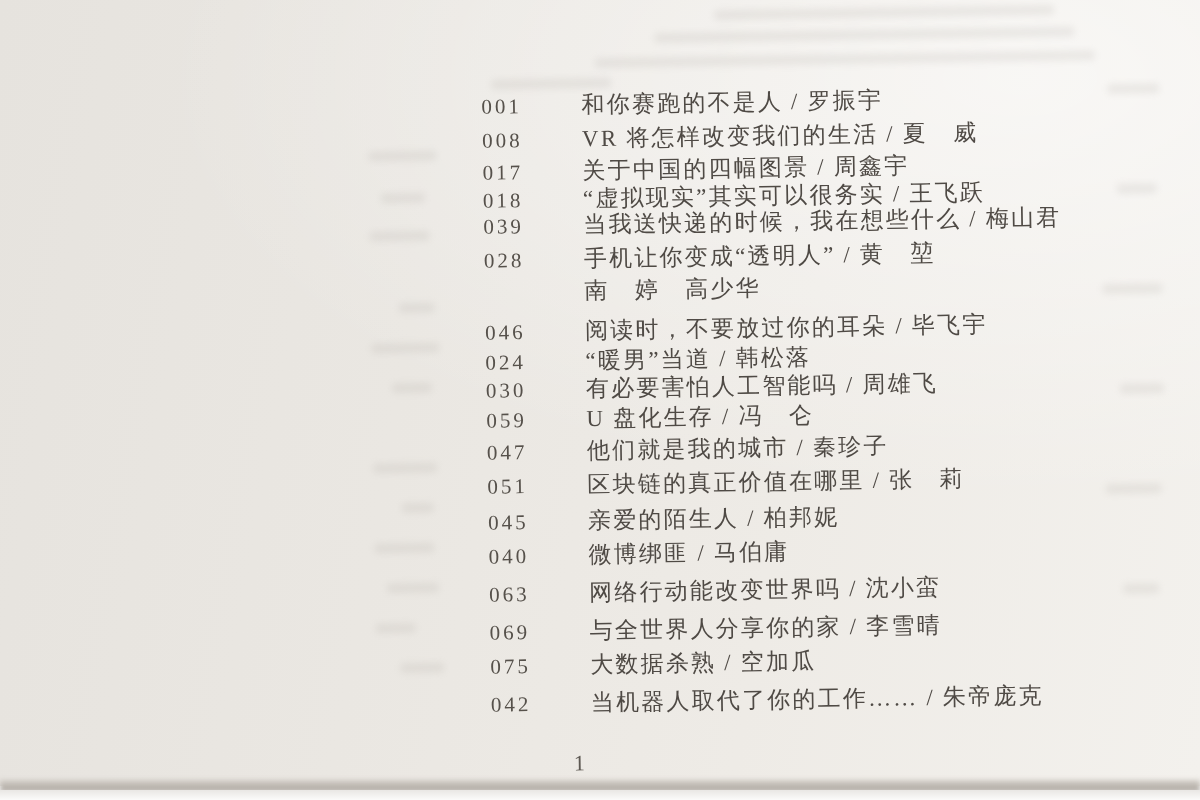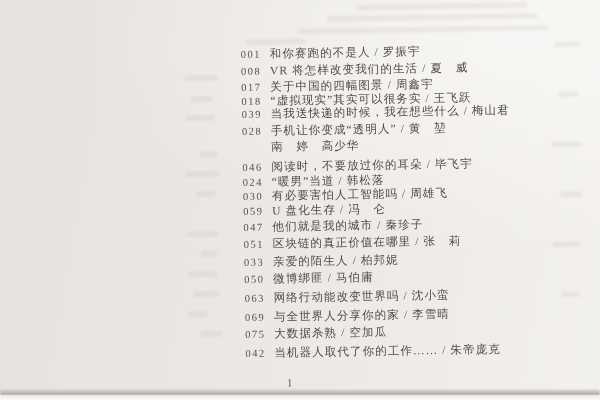--- a/index.html
+++ b/index.html
@@ -31,21 +31,21 @@
     transform:rotate(-0.9deg);
     transform-origin:50% 50%;
   }
   
   .toc{position:absolute;inset:0;}
   .row{
     position:absolute;left:243px;height:15px;white-space:nowrap;
     color:#4f4a45;
   }
   .row .num{
-    display:inline-block;width:24px;margin-right:5px;
+    display:inline-block;width:24px;margin-right:26px;
     font-size:10.5px;letter-spacing:1.5px;color:#56514b;
   }
   .row .title{
     font-size:11.5px;letter-spacing:1.1px;color:#4f4a45;
   }
   .folio{
     position:absolute;left:284px;top:376px;
     font-size:11px;color:#5d5852;letter-spacing:1px;
   }
   
@@ -91,22 +91,22 @@
           <div class="row" style="top: 90px;"><span class="num">018</span><span class="title">“虚拟现实”其实可以很务实 / 王飞跃</span></div>
           <div class="row" style="top: 103px;"><span class="num">039</span><span class="title">当我送快递的时候，我在想些什么 / 梅山君</span></div>
           <div class="row" style="top: 120px;"><span class="num">028</span><span class="title">手机让你变成“透明人” / 黄　堃</span></div>
           <div class="row" style="top: 136px;"><span class="num"></span><span class="title">南　婷　高少华</span></div>
           <div class="row" style="top: 156px;"><span class="num">046</span><span class="title">阅读时，不要放过你的耳朵 / 毕飞宇</span></div>
           <div class="row" style="top: 171px;"><span class="num">024</span><span class="title">“暖男”当道 / 韩松落</span></div>
           <div class="row" style="top: 185px;"><span class="num">030</span><span class="title">有必要害怕人工智能吗 / 周雄飞</span></div>
           <div class="row" style="top: 200px;"><span class="num">059</span><span class="title">U 盘化生存 / 冯　仑</span></div>
           <div class="row" style="top: 216px;"><span class="num">047</span><span class="title">他们就是我的城市 / 秦珍子</span></div>
           <div class="row" style="top: 233px;"><span class="num">051</span><span class="title">区块链的真正价值在哪里 / 张　莉</span></div>
-          <div class="row" style="top: 251px;"><span class="num">033</span><span class="title">亲爱的陌生人 / 柏邦妮</span></div>
-          <div class="row" style="top: 268px;"><span class="num">050</span><span class="title">微博绑匪 / 马伯庸</span></div>
+          <div class="row" style="top: 251px;"><span class="num">045</span><span class="title">亲爱的陌生人 / 柏邦妮</span></div>
+          <div class="row" style="top: 268px;"><span class="num">040</span><span class="title">微博绑匪 / 马伯庸</span></div>
           <div class="row" style="top: 287px;"><span class="num">063</span><span class="title">网络行动能改变世界吗 / 沈小蛮</span></div>
           <div class="row" style="top: 306px;"><span class="num">069</span><span class="title">与全世界人分享你的家 / 李雪晴</span></div>
           <div class="row" style="top: 323px;"><span class="num">075</span><span class="title">大数据杀熟 / 空加瓜</span></div>
           <div class="row" style="top: 342px;"><span class="num">042</span><span class="title">当机器人取代了你的工作…… / 朱帝庞克</span></div>
         </div>
       <div class="folio">1</div>
     </div>
   </div>
   <div class="page-edge"></div>
   <div class="photo-floor"></div>

